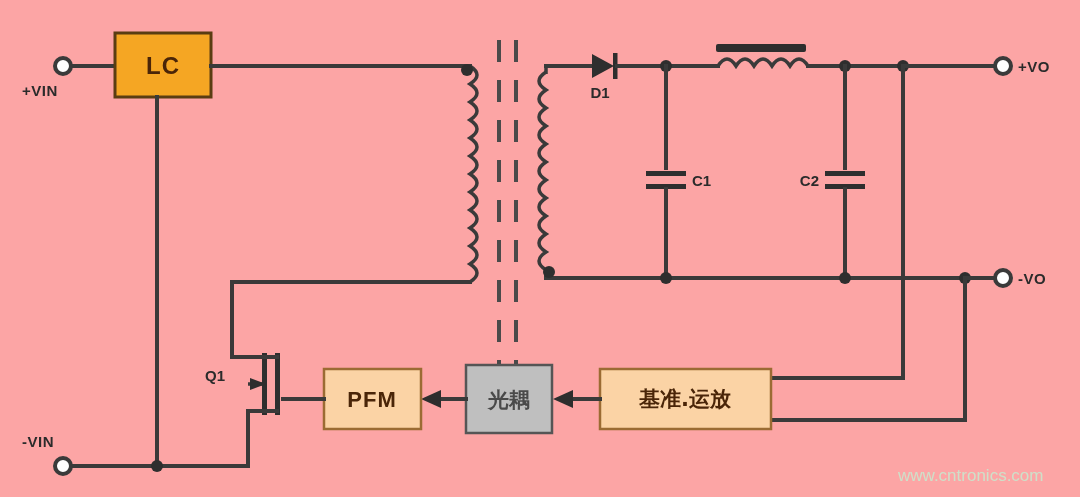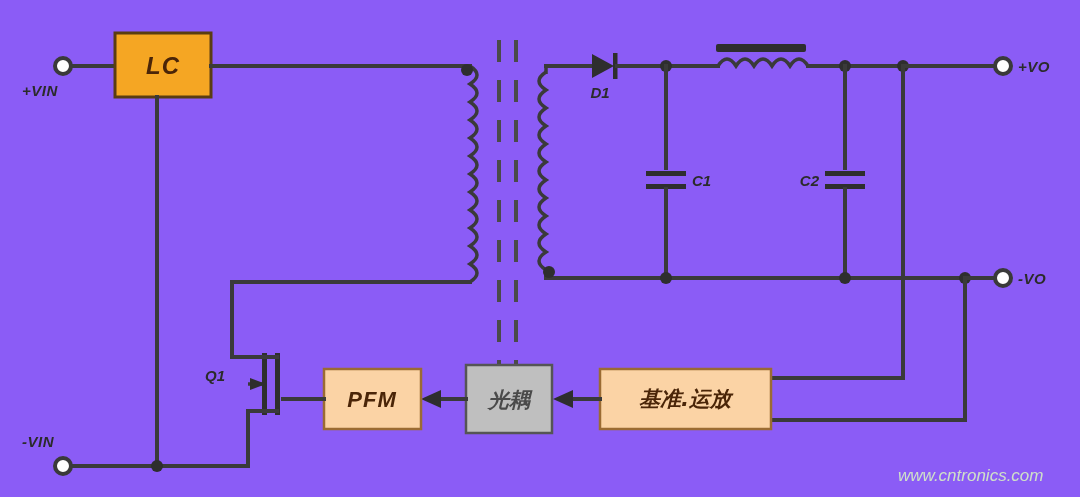--- a/index.html
+++ b/index.html
@@ -7,23 +7,22 @@
     padding: 0;
     background: #ffffff;
   }
   body {
     font-family: "Liberation Sans", sans-serif;
   }
   #canvas {
     position: relative;
     width: 1080px;
     height: 497px;
-    background: #8b5cf6;
+    background: #fca5a5;
     overflow: hidden;
-    font-style: italic;
   }
   svg#schematic {
     position: absolute;
     left: 0;
     top: 0;
     width: 1080px;
     height: 497px;
   }
   .wire {
     stroke: #3a3a3a;

